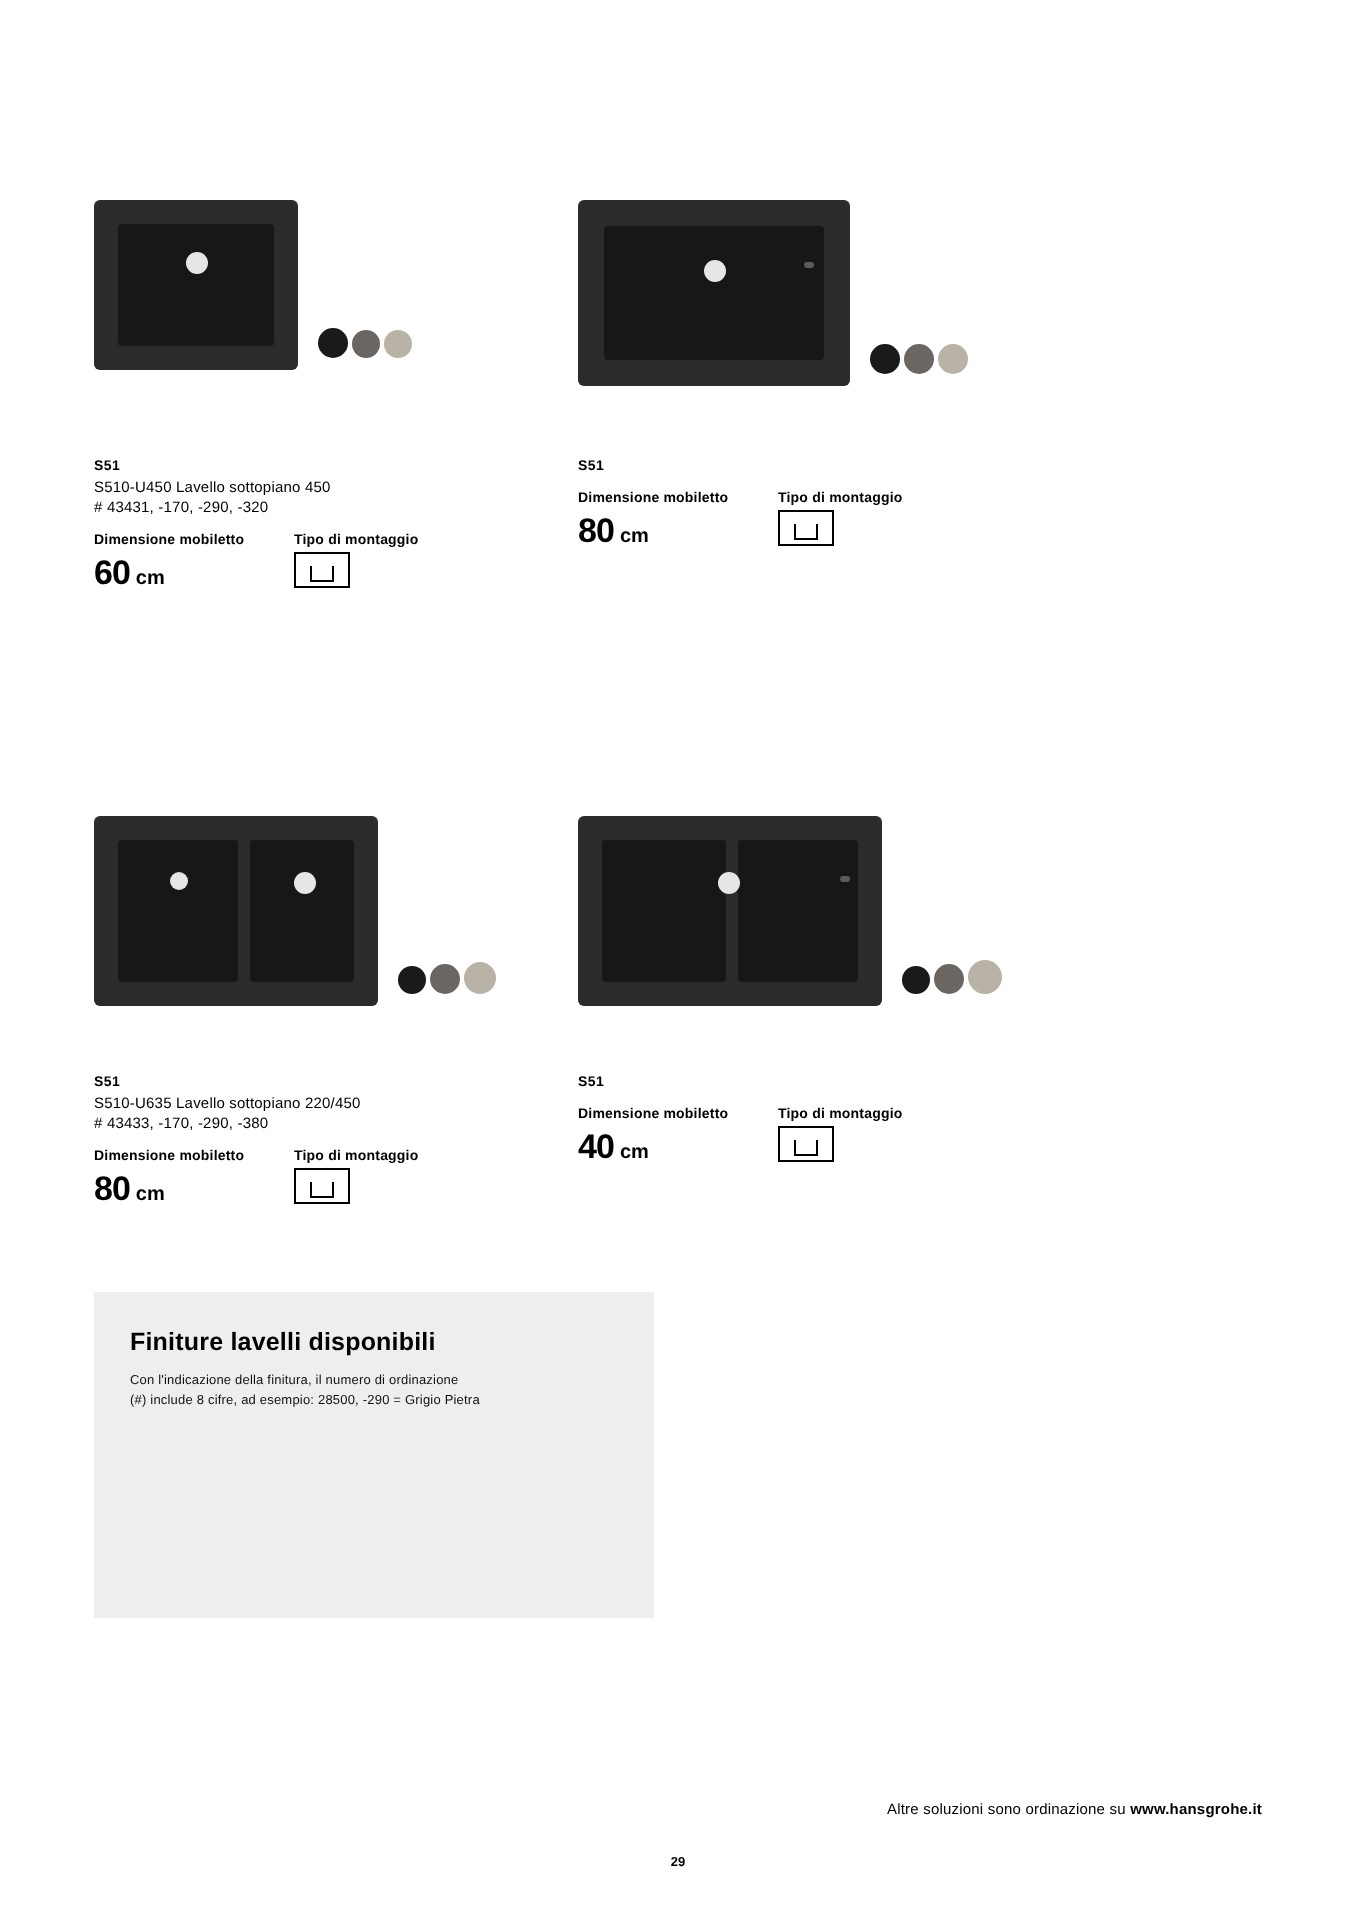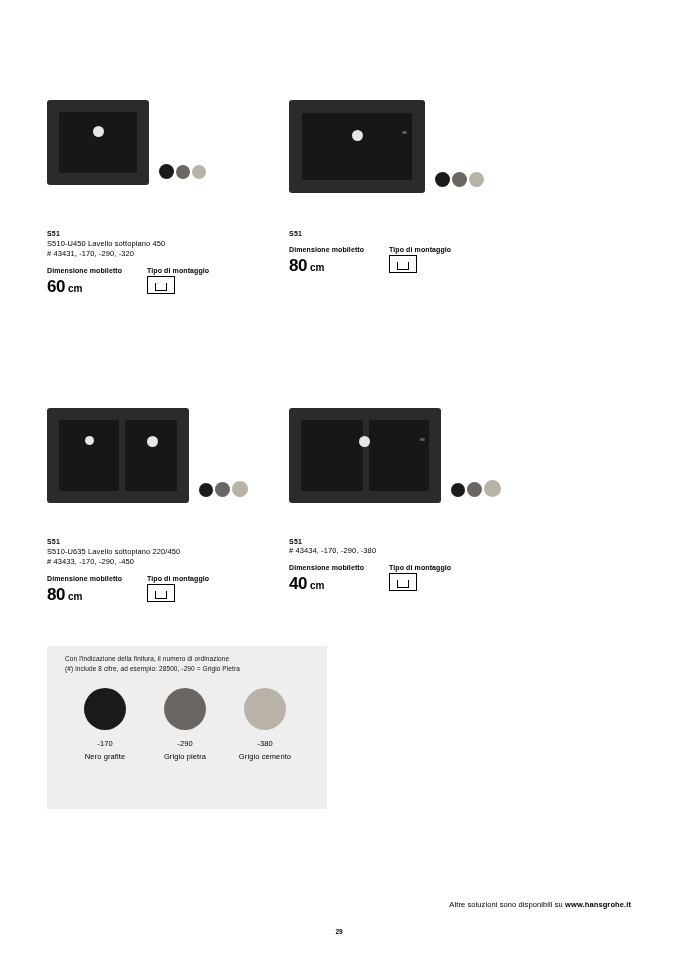--- a/index.html
+++ b/index.html
@@ -316,21 +316,21 @@
             </div>
             <div class="dots">
               <span class="dot" style="width:14px;height:14px;background:#1a1a1a;"></span>
               <span class="dot" style="width:15px;height:15px;background:#6b6662;"></span>
               <span class="dot" style="width:16px;height:16px;background:#b9b2a7;"></span>
             </div>
           </div>
         </div>
         <div class="ser">S51</div>
         <div class="desc">S510-U635 Lavello sottopiano 220/450</div>
-        <div class="code"># 43433, -170, -290, -450</div>
+        <div class="code"># 43433, -170, -290, -380</div>
         <div class="labels">
           <span class="l1">Dimensione mobiletto</span>
           <span class="l2">Tipo di montaggio</span>
         </div>
         <div class="values">
           <span class="size">
             <span class="num">80</span>
             <span class="unit">cm</span>
           </span>
           <span class="mount-icon">
@@ -350,61 +350,44 @@
               <div class="overflow" style="right:16px;top:30px;"></div>
             </div>
             <div class="dots">
               <span class="dot" style="width:14px;height:14px;background:#1a1a1a;"></span>
               <span class="dot" style="width:15px;height:15px;background:#6b6662;"></span>
               <span class="dot" style="width:17px;height:17px;background:#b9b2a7;"></span>
             </div>
           </div>
         </div>
         <div class="ser">S51</div>
-        <div class="code"># 43434, -170, -290, -380</div>
         <div class="labels">
           <span class="l1">Dimensione mobiletto</span>
           <span class="l2">Tipo di montaggio</span>
         </div>
         <div class="values">
           <span class="size">
             <span class="num">40</span>
             <span class="unit">cm</span>
           </span>
           <span class="mount-icon">
             <span class="box"></span>
               <span class="inner"></span>
           </span>
         </div>
       </div>
     </div>
   </div>
 
   <div class="finishes">
+    <h2>Finiture lavelli disponibili</h2>
     <div class="fin-sub">
       <div>Con l'indicazione della finitura, il numero di ordinazione</div>
       <div>(#) include 8 cifre, ad esempio: 28500, -290 = Grigio Pietra</div>
     </div>
-    <div class="swatches">
-      <div class="sw">
-        <div class="circle" style="background:#1a1a1a;"></div>
-        <div class="cd">-170</div>
-        <div class="cn">Nero grafite</div>
-      </div>
-      <div class="sw">
-        <div class="circle" style="background:#6b6662;"></div>
-        <div class="cd">-290</div>
-        <div class="cn">Grigio pietra</div>
-      </div>
-      <div class="sw">
-        <div class="circle" style="background:#b9b2a7;"></div>
-        <div class="cd">-380</div>
-        <div class="cn">Grigio cemento</div>
-      </div>
-    </div>
   </div>
 
   <div class="footer-note">
-    <span>Altre soluzioni sono disponibili su </span><b>www.hansgrohe.it</b>
+    <span>Altre soluzioni sono ordinazione su </span><b>www.hansgrohe.it</b>
   </div>
   <div class="page-num">29</div>
 
 </div>
 
 </body></html>

